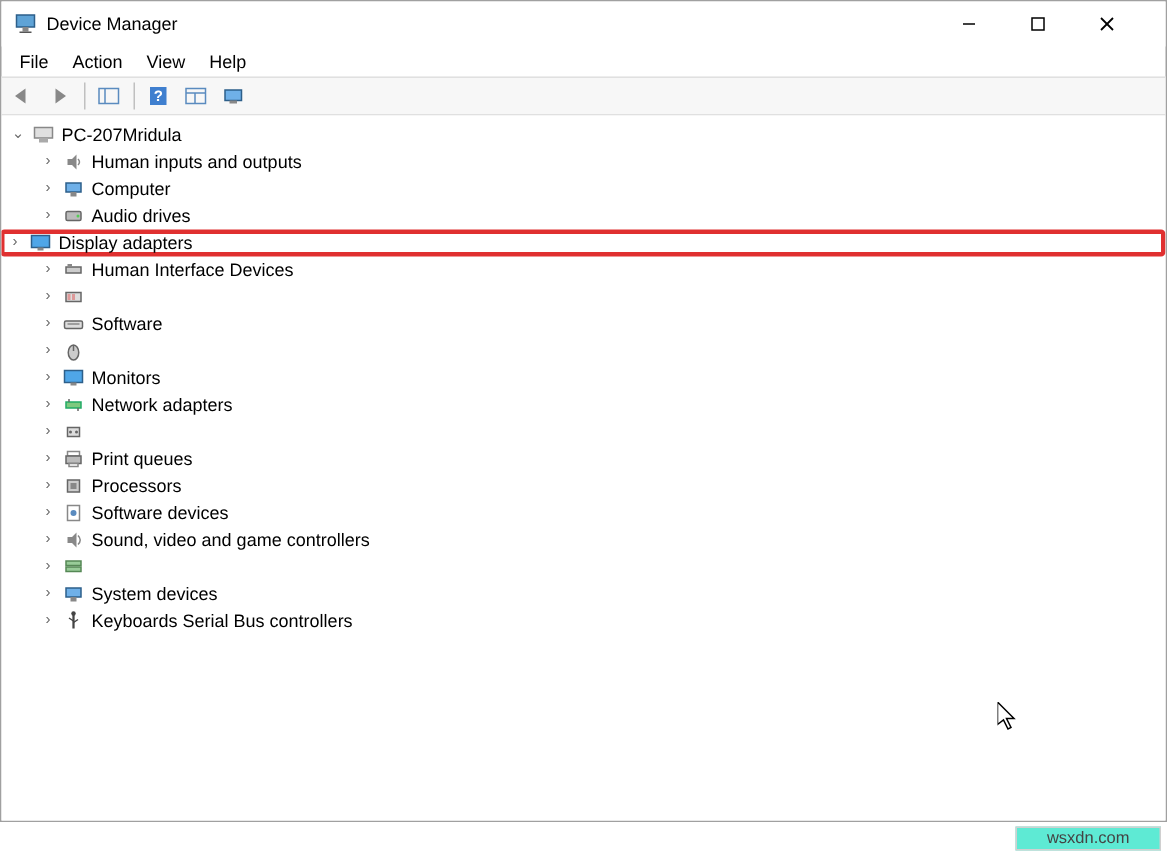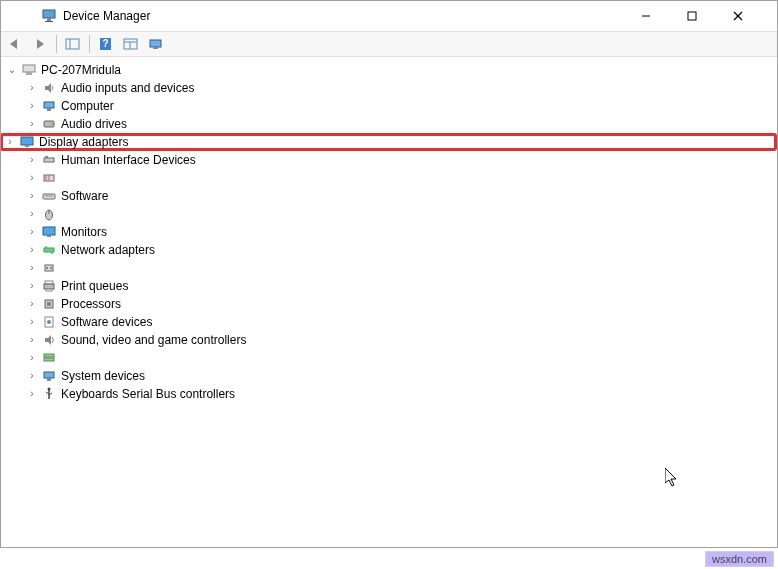--- a/index.html
+++ b/index.html
@@ -1,37 +1,37 @@
 <!DOCTYPE html>
 <html><head>
 <meta charset="utf-8">
 <style>
   * { box-sizing: border-box; margin: 0; padding: 0; }
   body { font-family: "Segoe UI", Tahoma, sans-serif; font-size: 12px; background: #fff; width: 778px; height: 569px; position: relative; overflow: hidden; }
   .window { width: 778px; height: 548px; border: 1px solid #a0a0a0; background: #fff; display: flex; flex-direction: column; }
-  .titlebar { height: 30px; display: flex; align-items: center; padding: 0 16px 0 8px; background: #fff; margin-left: 32px; }
+  .titlebar { height: 30px; display: flex; align-items: center; padding: 0 16px 0 8px; background: #fff; }
   .titlebar-icon { width: 16px; height: 16px; margin-right: 6px; display: inline-flex; align-items: center; justify-content: center; }
   .titlebar-text { flex: 1; font-size: 12px; color: #000; }
   .win-controls { display: flex; }
   .win-btn { width: 46px; height: 30px; display: flex; align-items: center; justify-content: center; cursor: default; }
   .menubar { height: 20px; display: flex; align-items: center; padding: 0 4px; font-size: 12px; }
   .menubar span { padding: 2px 8px; cursor: default; }
   .toolbar { height: 26px; border-top: 1px solid #e0e0e0; border-bottom: 1px solid #e0e0e0; display: flex; align-items: center; padding: 0 2px; gap: 1px; background: #f7f7f7; }
   .tool-btn { width: 24px; height: 22px; display: flex; align-items: center; justify-content: center; cursor: default; }
   .tool-sep { width: 1px; height: 18px; background: #c0c0c0; margin: 0 3px; }
   .tree { flex: 1; overflow: auto; padding: 4px 0 0 2px; background: #fff; }
   .node { display: flex; align-items: center; height: 18px; line-height: 18px; font-size: 12px; white-space: nowrap; cursor: default; }
   .chev { width: 14px; display: inline-flex; justify-content: center; color: #6b6b6b; font-size: 10px; }
   .icon { width: 16px; height: 16px; margin: 0 4px 0 2px; display: inline-flex; align-items: center; justify-content: center; }
   .root-node { padding-left: 2px; }
   .child-node { padding-left: 22px; }
   .highlighted-label { color: #000; }
   .highlight-box { border: 3px solid #e03030; border-radius: 3px; padding: 0 4px 0 0; margin-left: -3px; }
   .cursor { position: absolute; left: 665px; top: 468px; pointer-events: none; }
-  .watermark { position: absolute; right: 4px; bottom: 2px; font-size: 11px; color: #444; border: 1px solid #d0d0d0; padding: 1px 6px; background: #c4b5fd; }
+  .watermark { position: absolute; right: 4px; bottom: 2px; font-size: 11px; color: #444; border: 1px solid #d0d0d0; padding: 1px 20px; background: #5eead4; }
 </style>
 </head>
 <body>
 
 <div class="window">
 
   <div class="titlebar">
     <span class="titlebar-icon">
       <svg width="14" height="14" viewBox="0 0 14 14">
           <rect x="1" y="1" width="12" height="8" fill="#5fa3d6" stroke="#2d5f8a"></rect>
@@ -53,20 +53,26 @@
         </div>
       <div class="win-btn close">
           <svg width="10" height="10">
             <line x1="1" y1="1" x2="9" y2="9" stroke="#000" stroke-width="1.2"></line>
             <line x1="9" y1="1" x2="1" y2="9" stroke="#000" stroke-width="1.2"></line>
           </svg>
         </div>
     </div>
   </div>
 
+  <div class="menubar">
+    <span>File</span>
+    <span>Action</span>
+    <span>View</span>
+    <span>Help</span>
+  </div>
 
   <div class="toolbar">
     <div class="tool-btn">
         <svg width="16" height="14">
           <path d="M10 2 L3 7 L10 12 Z" fill="#888"></path>
         </svg>
       </div>
     <div class="tool-btn">
         <svg width="16" height="14">
           <path d="M5 2 L12 7 L5 12 Z" fill="#888"></path>
@@ -114,21 +120,21 @@
     </div>
 
     <div class="node child-node">
       <span class="chev">›</span>
       <span class="icon">
           <svg width="14" height="14">
             <path d="M3 5 L6 5 L9 2 L9 12 L6 9 L3 9 Z" fill="#888"></path>
             <path d="M10 5 Q12 7 10 9" fill="none" stroke="#888"></path>
           </svg>
         </span>
-      <span>Audio inputs and devices</span>
+      <span>Human inputs and outputs</span>
     </div>
 
     <div class="node child-node">
       <span class="chev">›</span>
       <span class="icon">
           <svg width="14" height="14">
             <rect x="2" y="3" width="10" height="6" fill="#6fb0e8" stroke="#2d5f8a"></rect>
             <rect x="5" y="9" width="4" height="3" fill="#888"></rect>
           </svg>
         </span>

